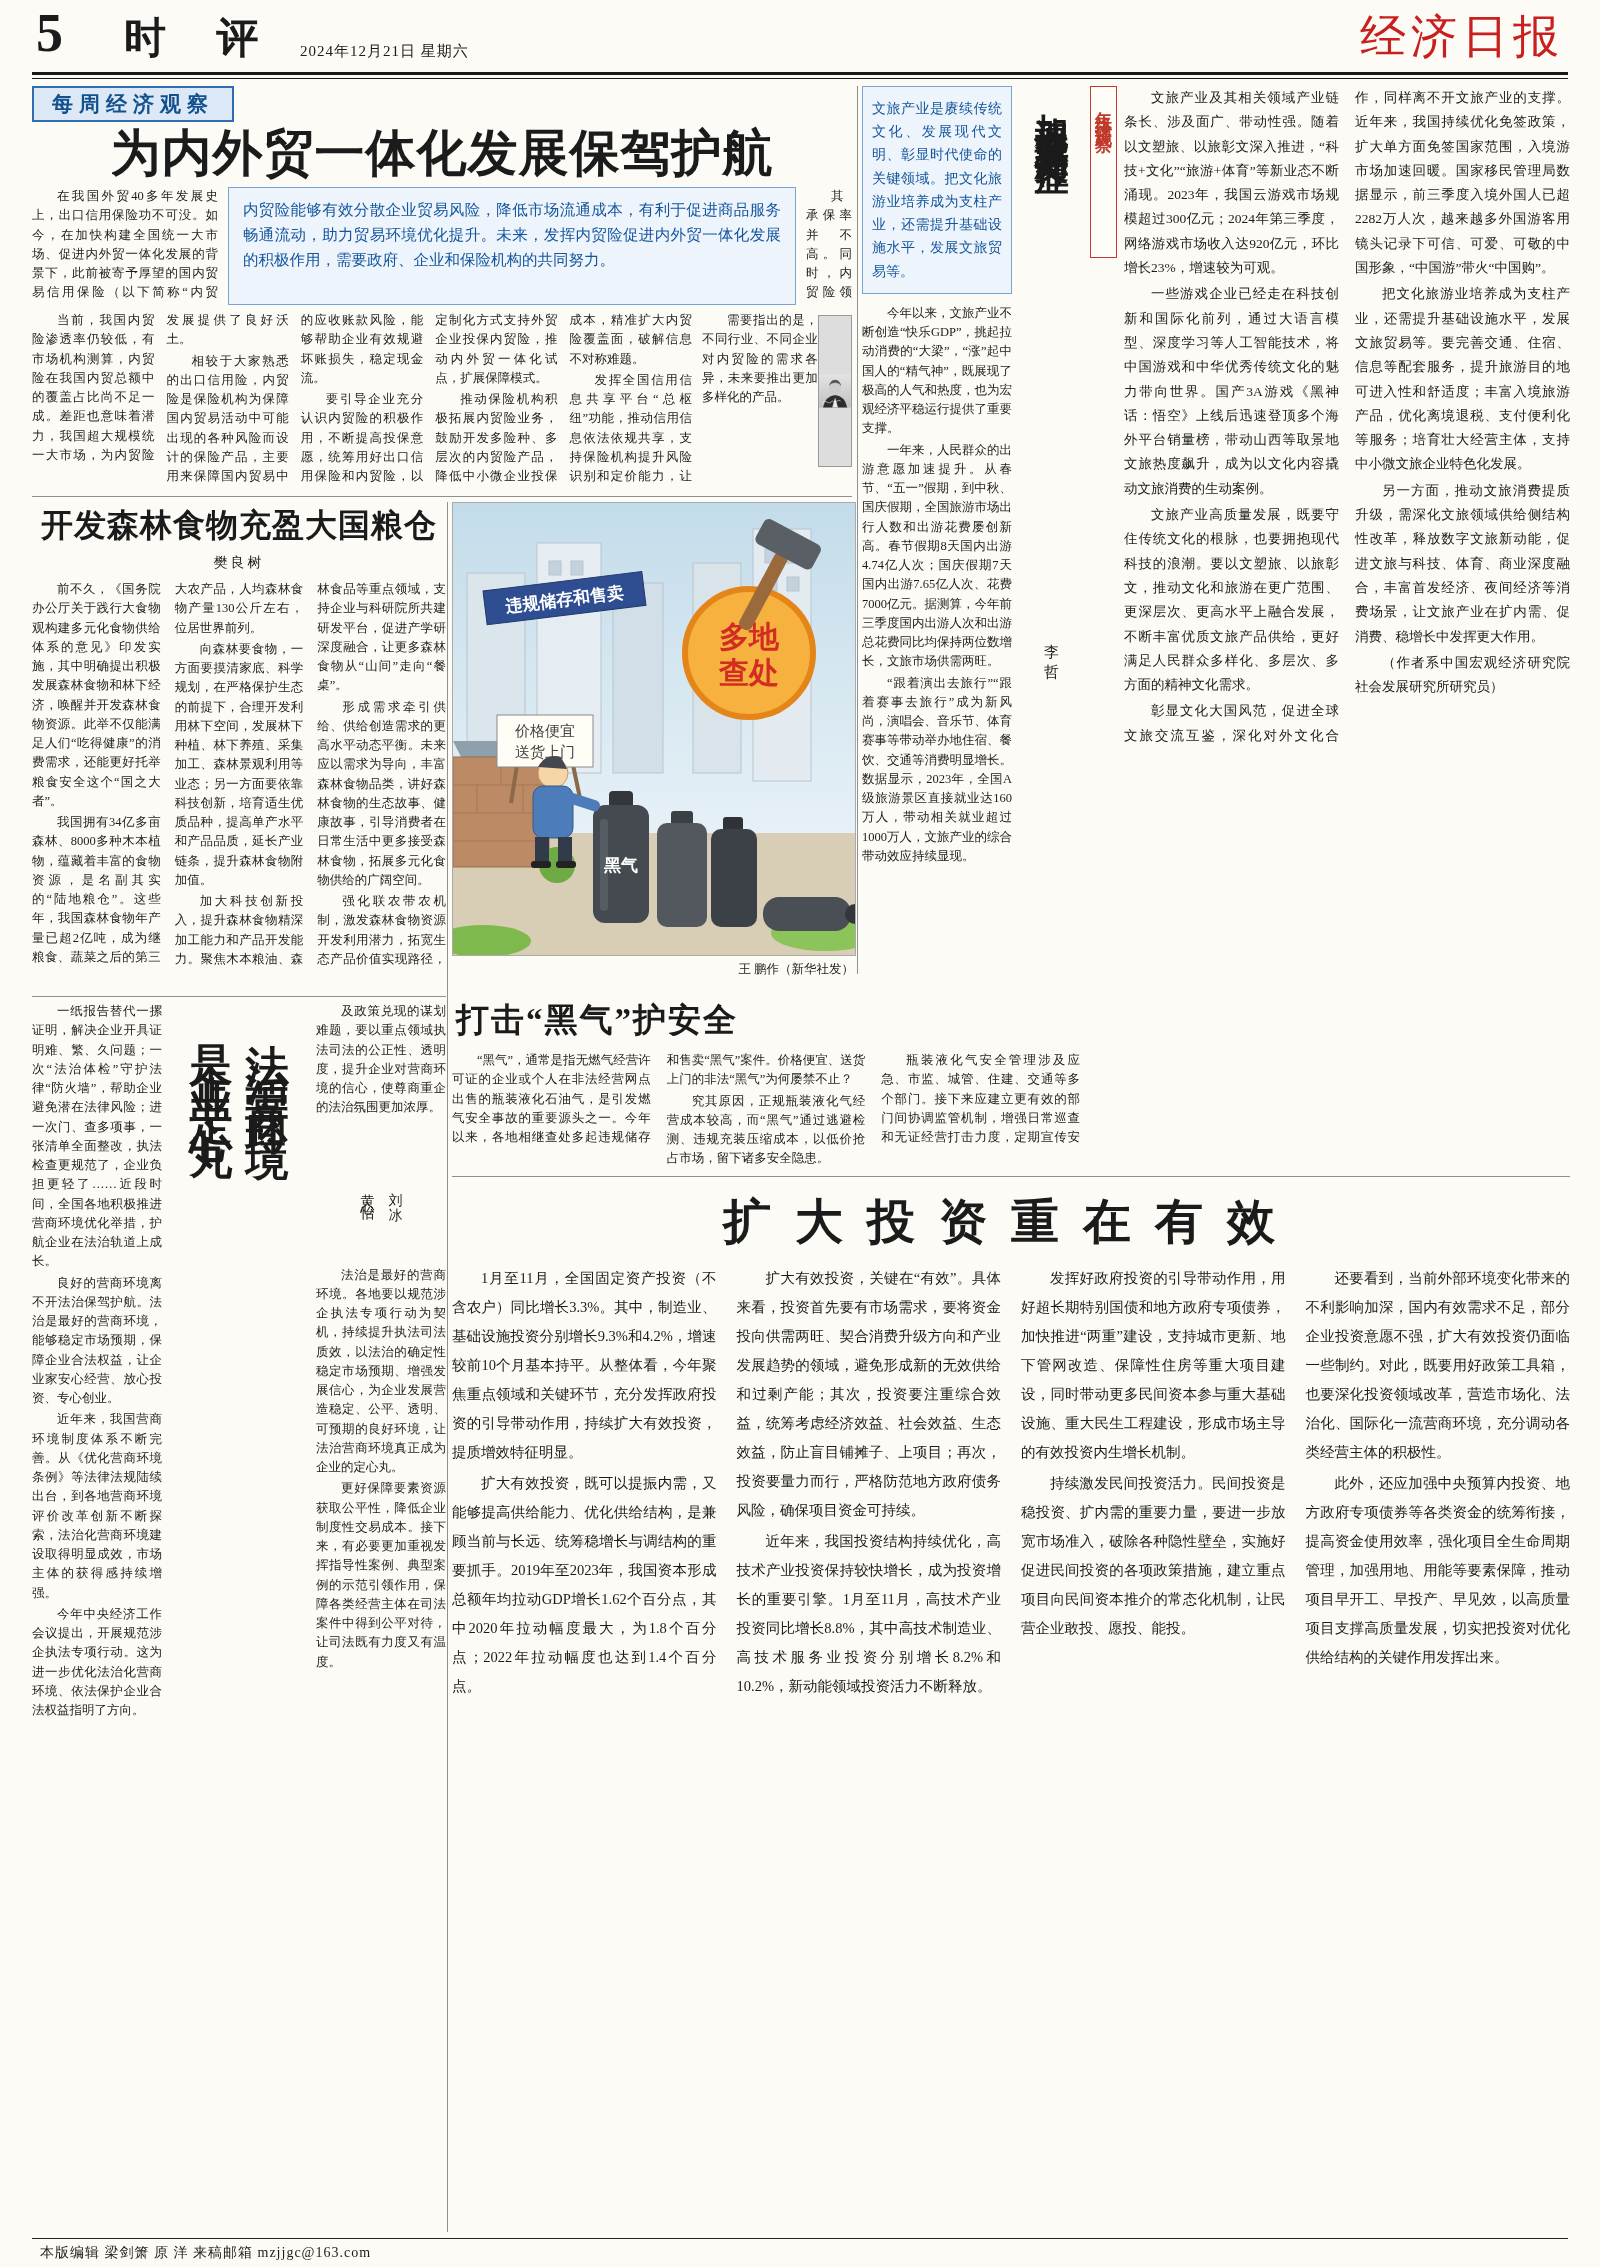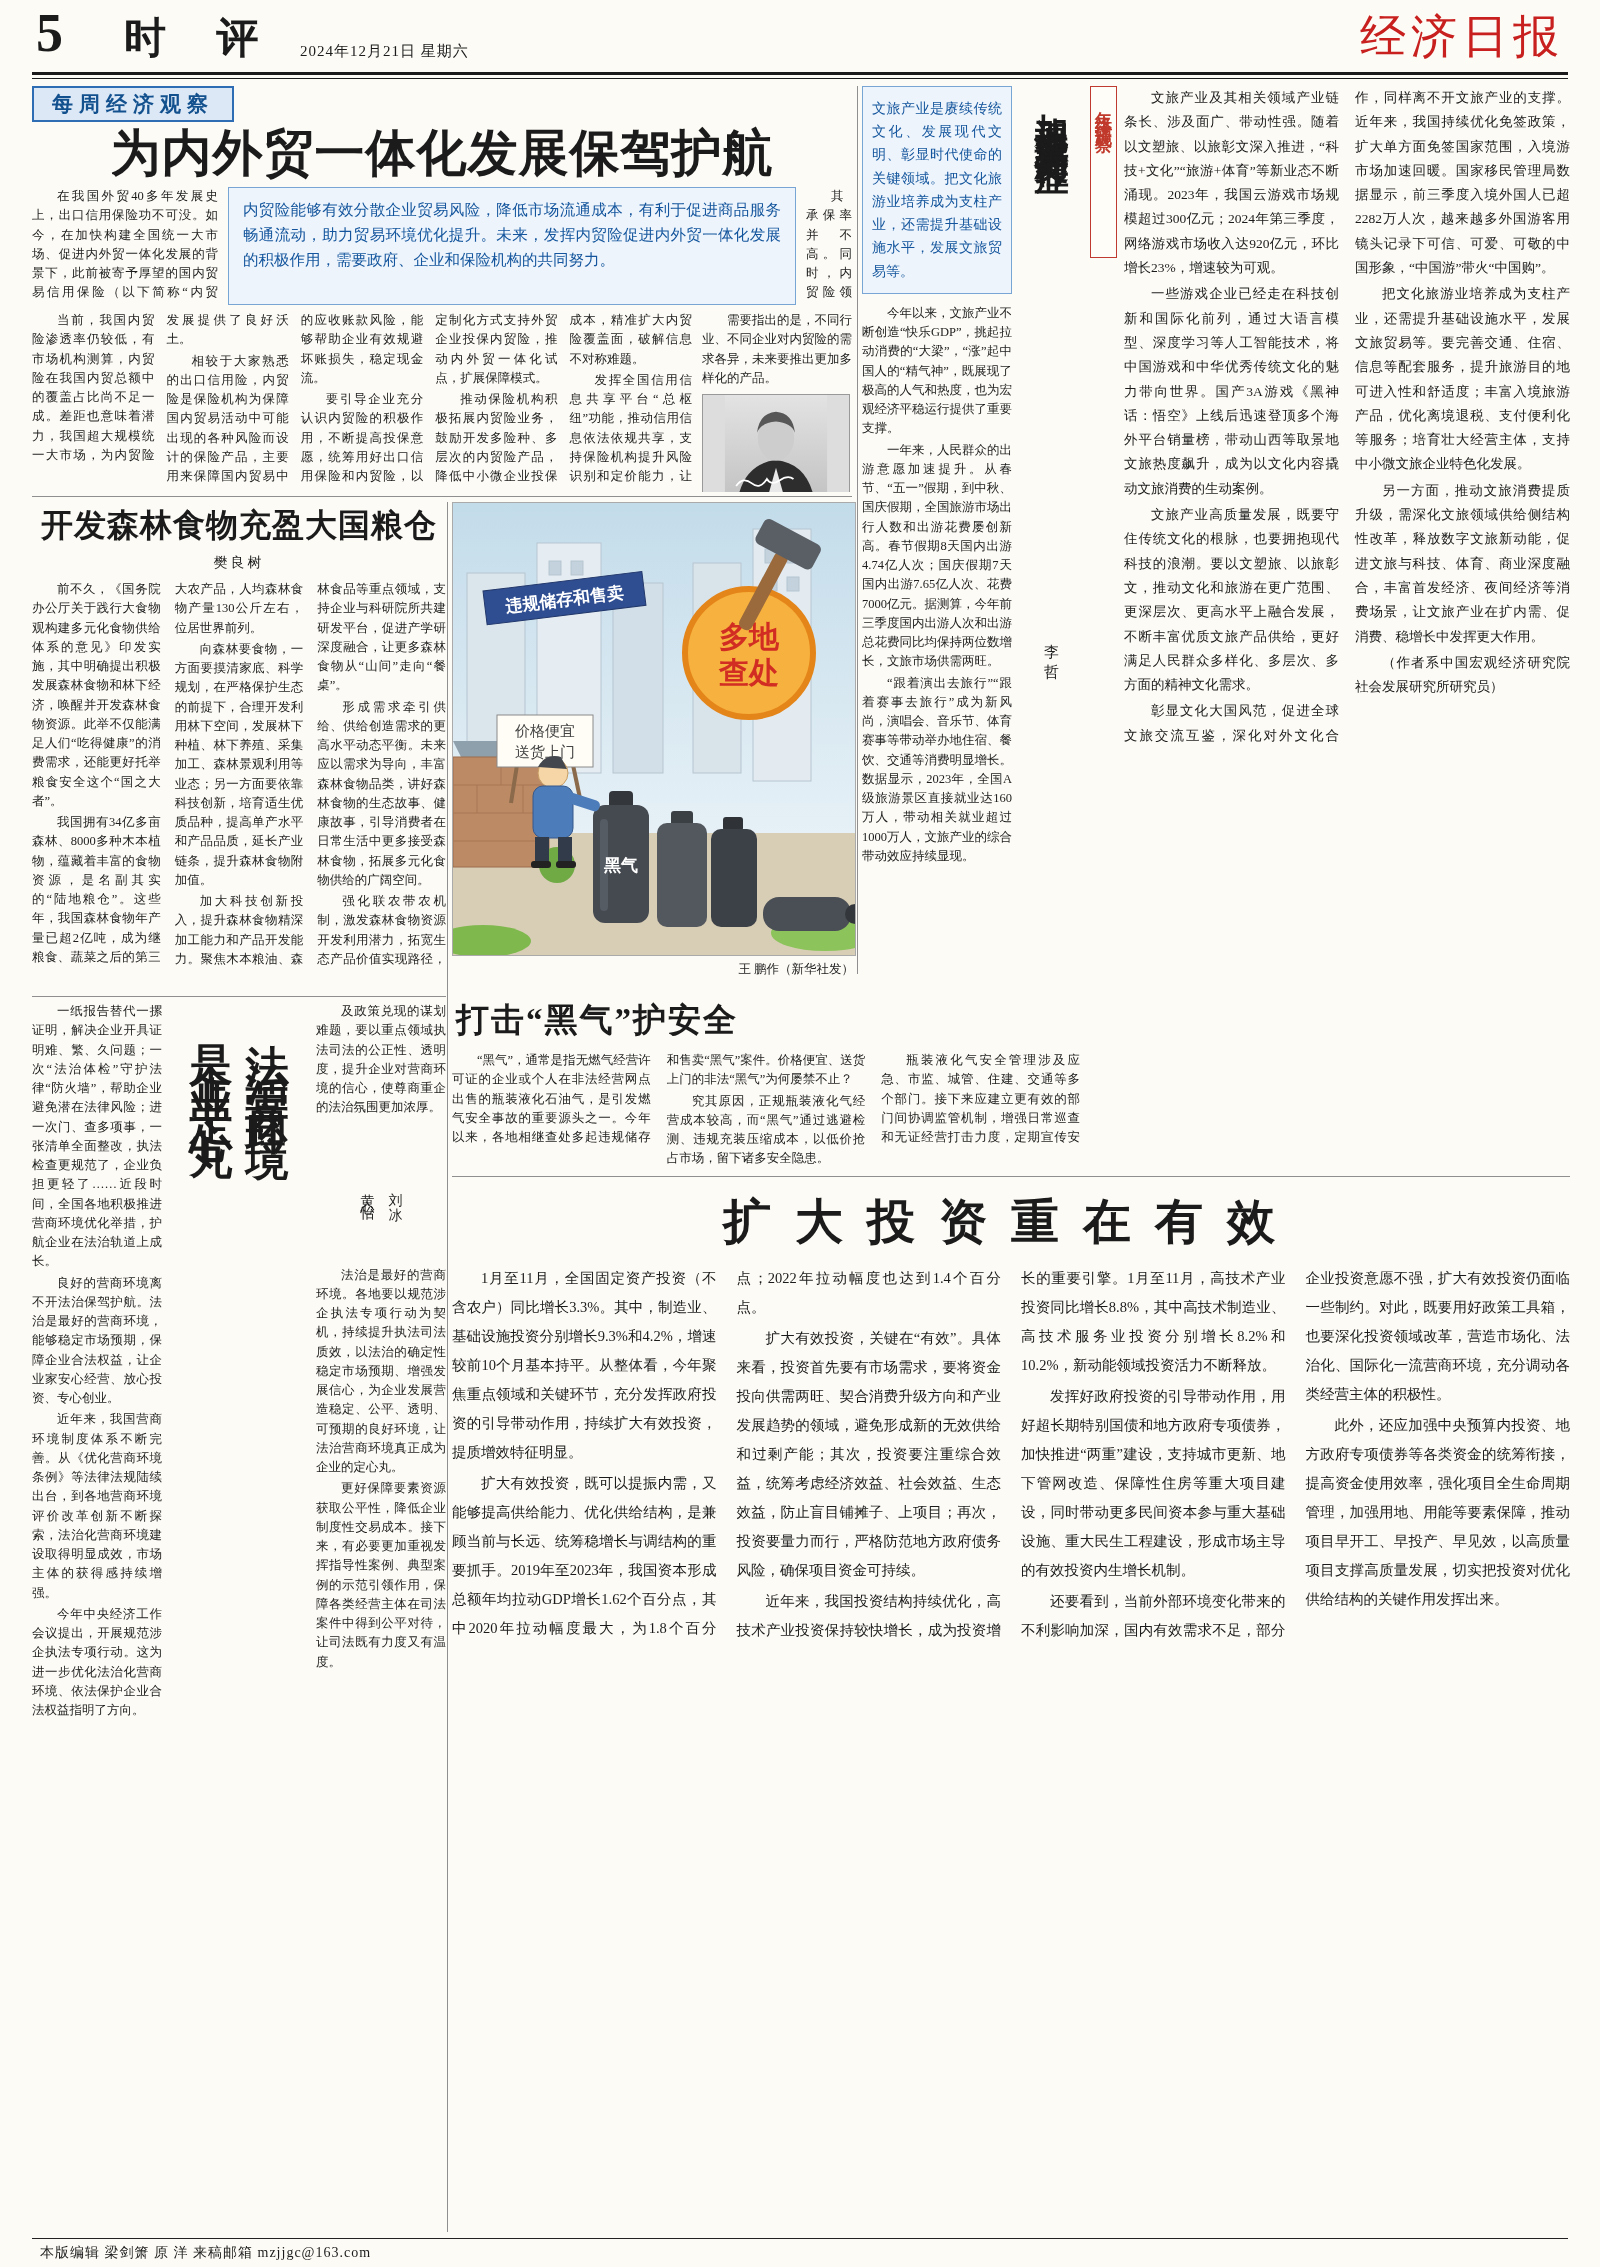--- a/index.html
+++ b/index.html
@@ -19,21 +19,21 @@
   
   .lead{position:absolute;left:32px;top:86px;width:820px;height:406px;overflow:hidden;}
   .kicker{display:inline-block;border:2px solid #2e6cb3;background:#dce8f6;color:#12508e;font-weight:bold;font-size:21px;padding:2px 18px;letter-spacing:6px;font-family:"Liberation Sans",sans-serif;}
   .lead-hl{margin:4px 0 6px 0;text-align:center;font-size:50px;line-height:1.1;font-weight:900;letter-spacing:1px;}
   .lr1{display:flex;gap:10px;height:118px;overflow:hidden;}
   .lr1-l{width:186px;overflow:hidden;}
   .lead-intro{width:538px;flex:0 0 auto;border:1px solid #79a5d5;background:#edf4fb;color:#14559d;font-size:15.5px;line-height:1.62;padding:9px 14px;text-align:justify;}
   .lr1-r{flex:1;overflow:hidden;}
   .lr2{display:flex;gap:10px;height:190px;margin-top:6px;overflow:hidden;}
   .lr2-m{width:660px;column-count:5;column-gap:12px;overflow:hidden;}
-  .lr2-p{flex:1;display:flex;flex-direction:column;overflow:hidden;}
+  .lr2-p{flex:1;display:flex;flex-direction:row;overflow:hidden;}
   .photo{margin-top:4px;border:1px solid #999;background:#ddd;}
   
   .wenlv{position:absolute;left:862px;top:86px;width:708px;height:1082px;display:flex;gap:8px;}
   .wl-c1{width:150px;overflow:hidden;}
   .wl-intro{border:1px solid #79a5d5;background:#edf4fb;color:#14559d;font-size:14px;line-height:1.66;padding:10px 9px;text-align:justify;margin-bottom:10px;}
   .wl-c1-text{height:690px;overflow:hidden;}
   .wl-hlcol{width:62px;display:flex;flex-direction:column;align-items:center;}
   .wl-hl{writing-mode:vertical-rl;font-size:34px;font-weight:900;letter-spacing:4px;height:520px;line-height:1.55;}
   .wl-author{writing-mode:vertical-rl;font-size:15px;letter-spacing:8px;margin-top:26px;color:#222;}
   .wl-kcol{width:26px;}
@@ -291,20 +291,21 @@
   </section>
 
   <section class="touzi">
     <h2 class="touzi-hl">扩大投资重在有效</h2>
     <div class="touzi-body">
         <p>1月至11月，全国固定资产投资（不含农户）同比增长3.3%。其中，制造业、基础设施投资分别增长9.3%和4.2%，增速较前10个月基本持平。从整体看，今年聚焦重点领域和关键环节，充分发挥政府投资的引导带动作用，持续扩大有效投资，提质增效特征明显。</p>
         <p>扩大有效投资，既可以提振内需，又能够提高供给能力、优化供给结构，是兼顾当前与长远、统筹稳增长与调结构的重要抓手。2019年至2023年，我国资本形成总额年均拉动GDP增长1.62个百分点，其中2020年拉动幅度最大，为1.8个百分点；2022年拉动幅度也达到1.4个百分点。</p>
         <p>扩大有效投资，关键在“有效”。具体来看，投资首先要有市场需求，要将资金投向供需两旺、契合消费升级方向和产业发展趋势的领域，避免形成新的无效供给和过剩产能；其次，投资要注重综合效益，统筹考虑经济效益、社会效益、生态效益，防止盲目铺摊子、上项目；再次，投资要量力而行，严格防范地方政府债务风险，确保项目资金可持续。</p>
         <p>近年来，我国投资结构持续优化，高技术产业投资保持较快增长，成为投资增长的重要引擎。1月至11月，高技术产业投资同比增长8.8%，其中高技术制造业、高技术服务业投资分别增长8.2%和10.2%，新动能领域投资活力不断释放。</p>
         <p>发挥好政府投资的引导带动作用，用好超长期特别国债和地方政府专项债券，加快推进“两重”建设，支持城市更新、地下管网改造、保障性住房等重大项目建设，同时带动更多民间资本参与重大基础设施、重大民生工程建设，形成市场主导的有效投资内生增长机制。</p>
+        <p>持续激发民间投资活力。民间投资是稳投资、扩内需的重要力量，要进一步放宽市场准入，破除各种隐性壁垒，实施好促进民间投资的各项政策措施，建立重点项目向民间资本推介的常态化机制，让民营企业敢投、愿投、能投。</p>
         <p>还要看到，当前外部环境变化带来的不利影响加深，国内有效需求不足，部分企业投资意愿不强，扩大有效投资仍面临一些制约。对此，既要用好政策工具箱，也要深化投资领域改革，营造市场化、法治化、国际化一流营商环境，充分调动各类经营主体的积极性。</p>
         <p>此外，还应加强中央预算内投资、地方政府专项债券等各类资金的统筹衔接，提高资金使用效率，强化项目全生命周期管理，加强用地、用能等要素保障，推动项目早开工、早投产、早见效，以高质量项目支撑高质量发展，切实把投资对优化供给结构的关键作用发挥出来。</p>
       </div>
   </section>
 
   <div class="rule v1"></div>
   <div class="rule v2"></div>
   <div class="rule h1"></div>
   <div class="rule h2"></div>
   <div class="rule h3"></div>

